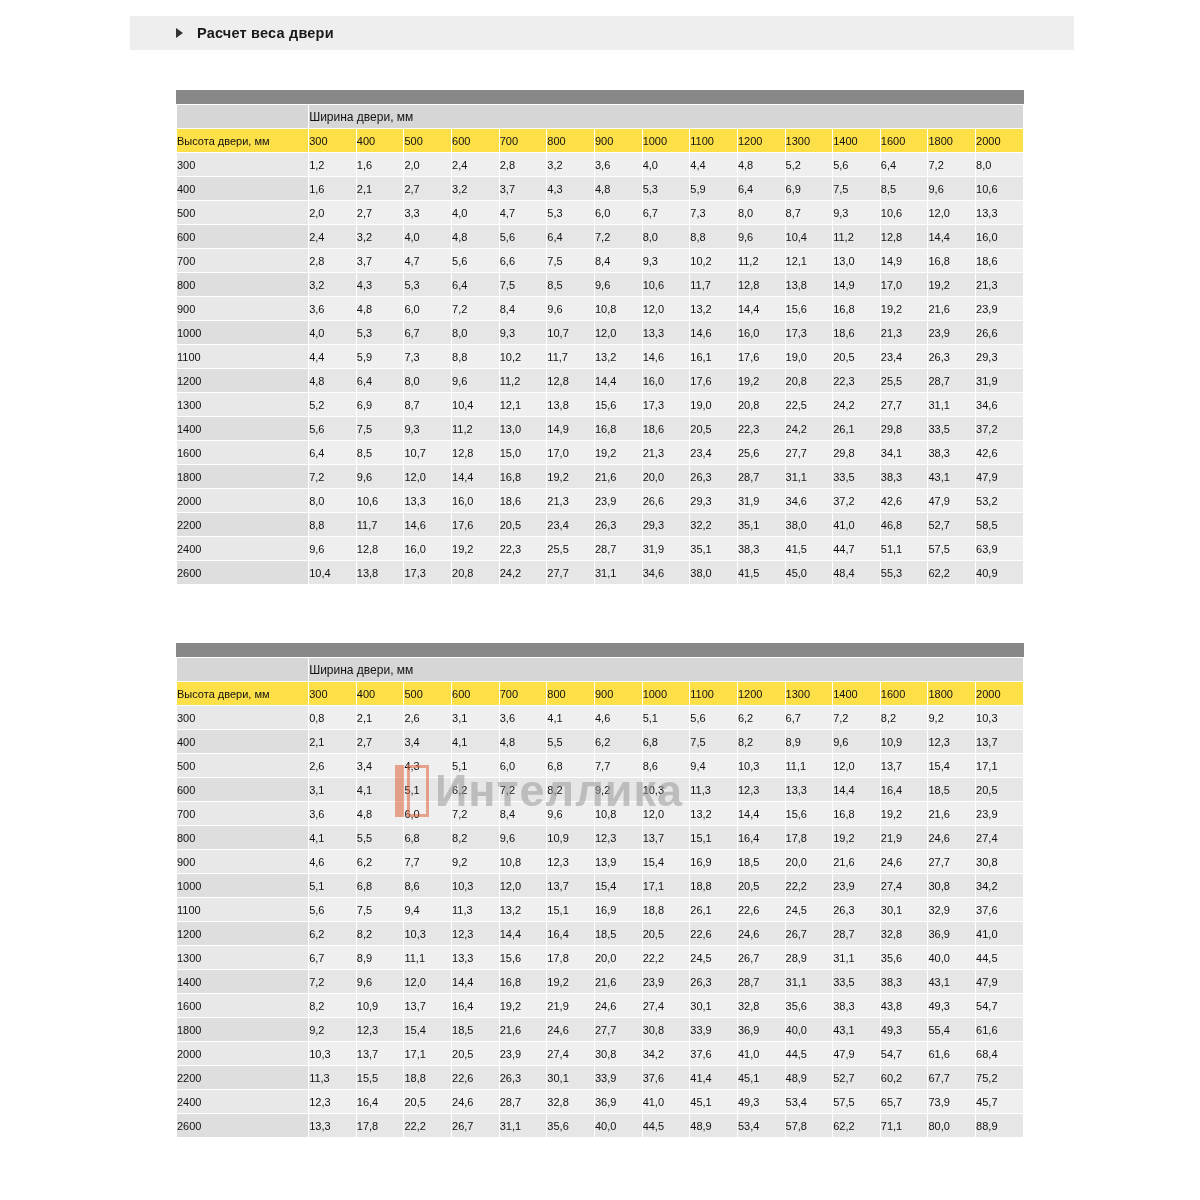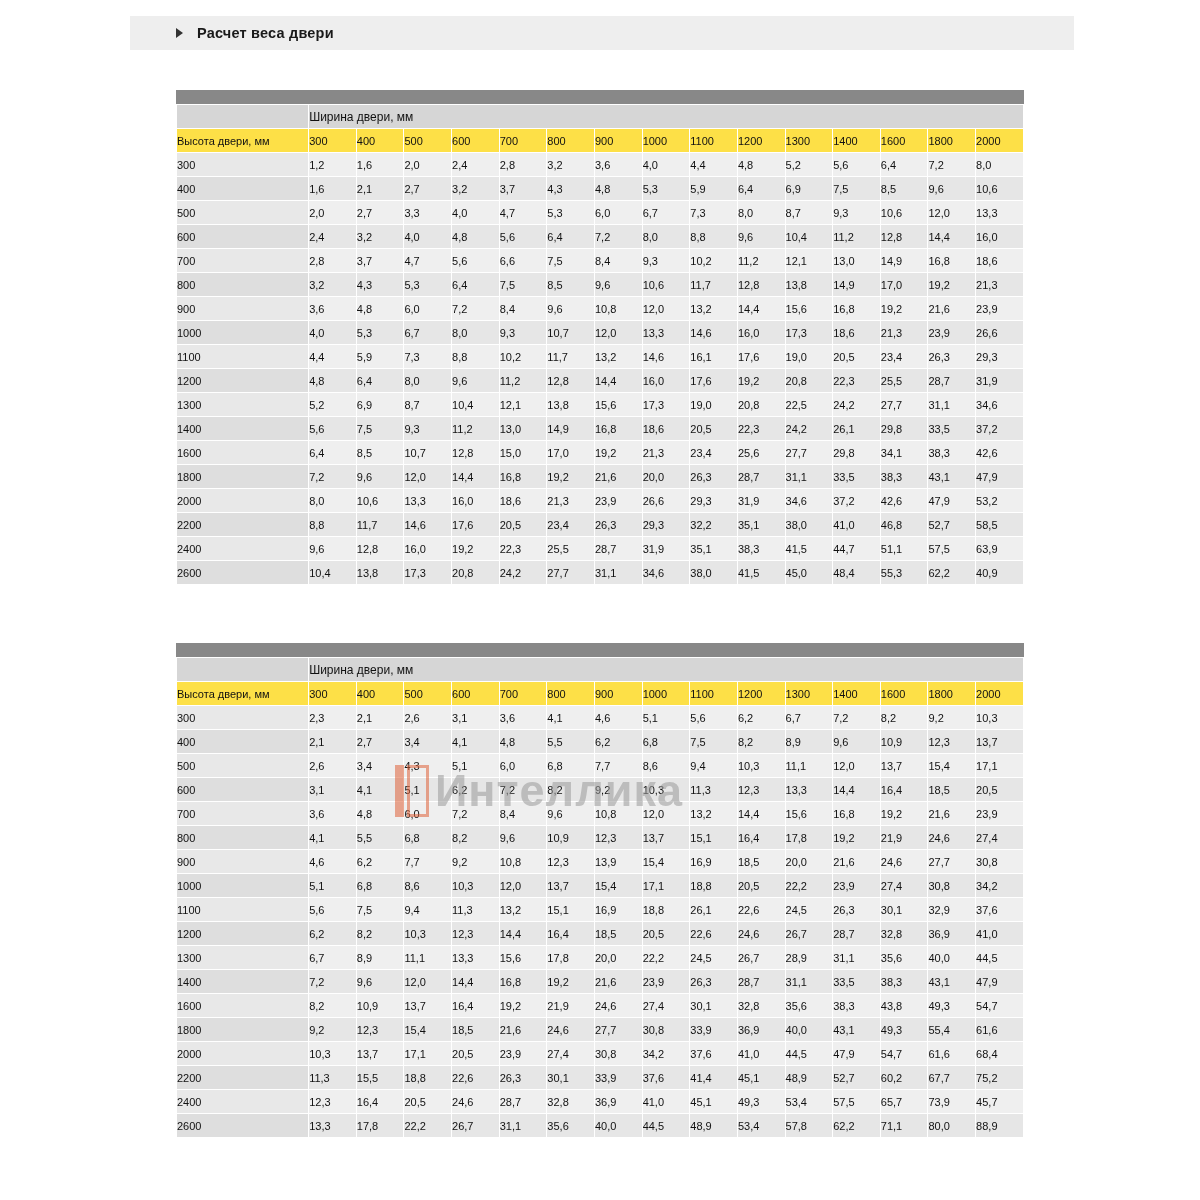--- a/index.html
+++ b/index.html
@@ -565,21 +565,21 @@
             <th class="hdr-cell">1300</th>
             <th class="hdr-cell">1400</th>
             <th class="hdr-cell">1600</th>
             <th class="hdr-cell">1800</th>
             <th class="hdr-cell">2000</th>
           </tr>
       </thead>
       <tbody>
           <tr>
             <td class="rowhead">300</td>
-            <td class="cell">2,3</td>
+            <td class="cell">0,8</td>
             <td class="cell">2,1</td>
             <td class="cell">2,6</td>
             <td class="cell">3,1</td>
             <td class="cell">3,6</td>
             <td class="cell">4,1</td>
             <td class="cell">4,6</td>
             <td class="cell">5,1</td>
             <td class="cell">5,6</td>
             <td class="cell">6,2</td>
             <td class="cell">6,7</td>

